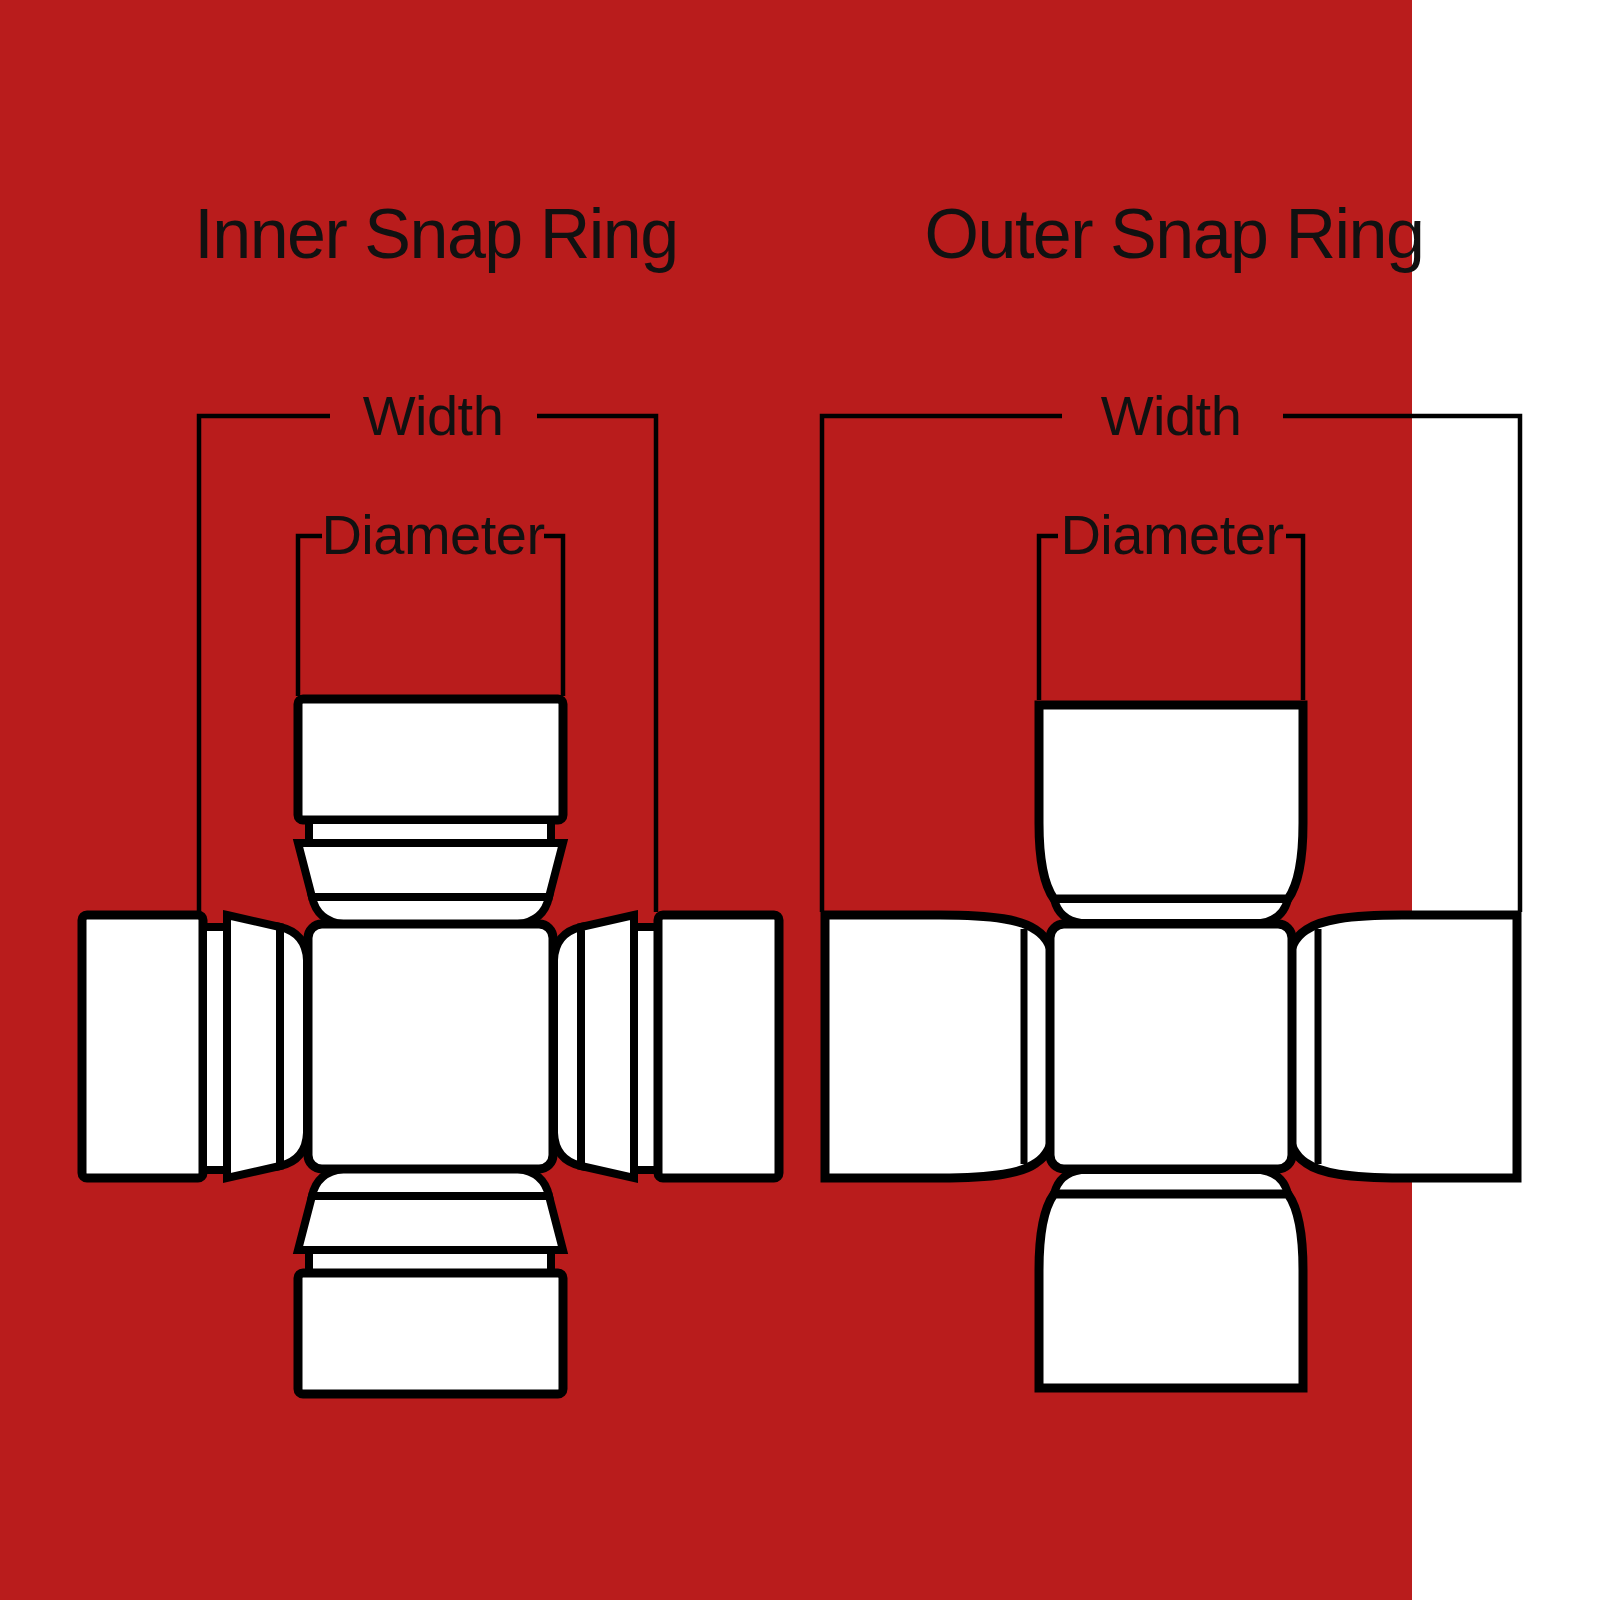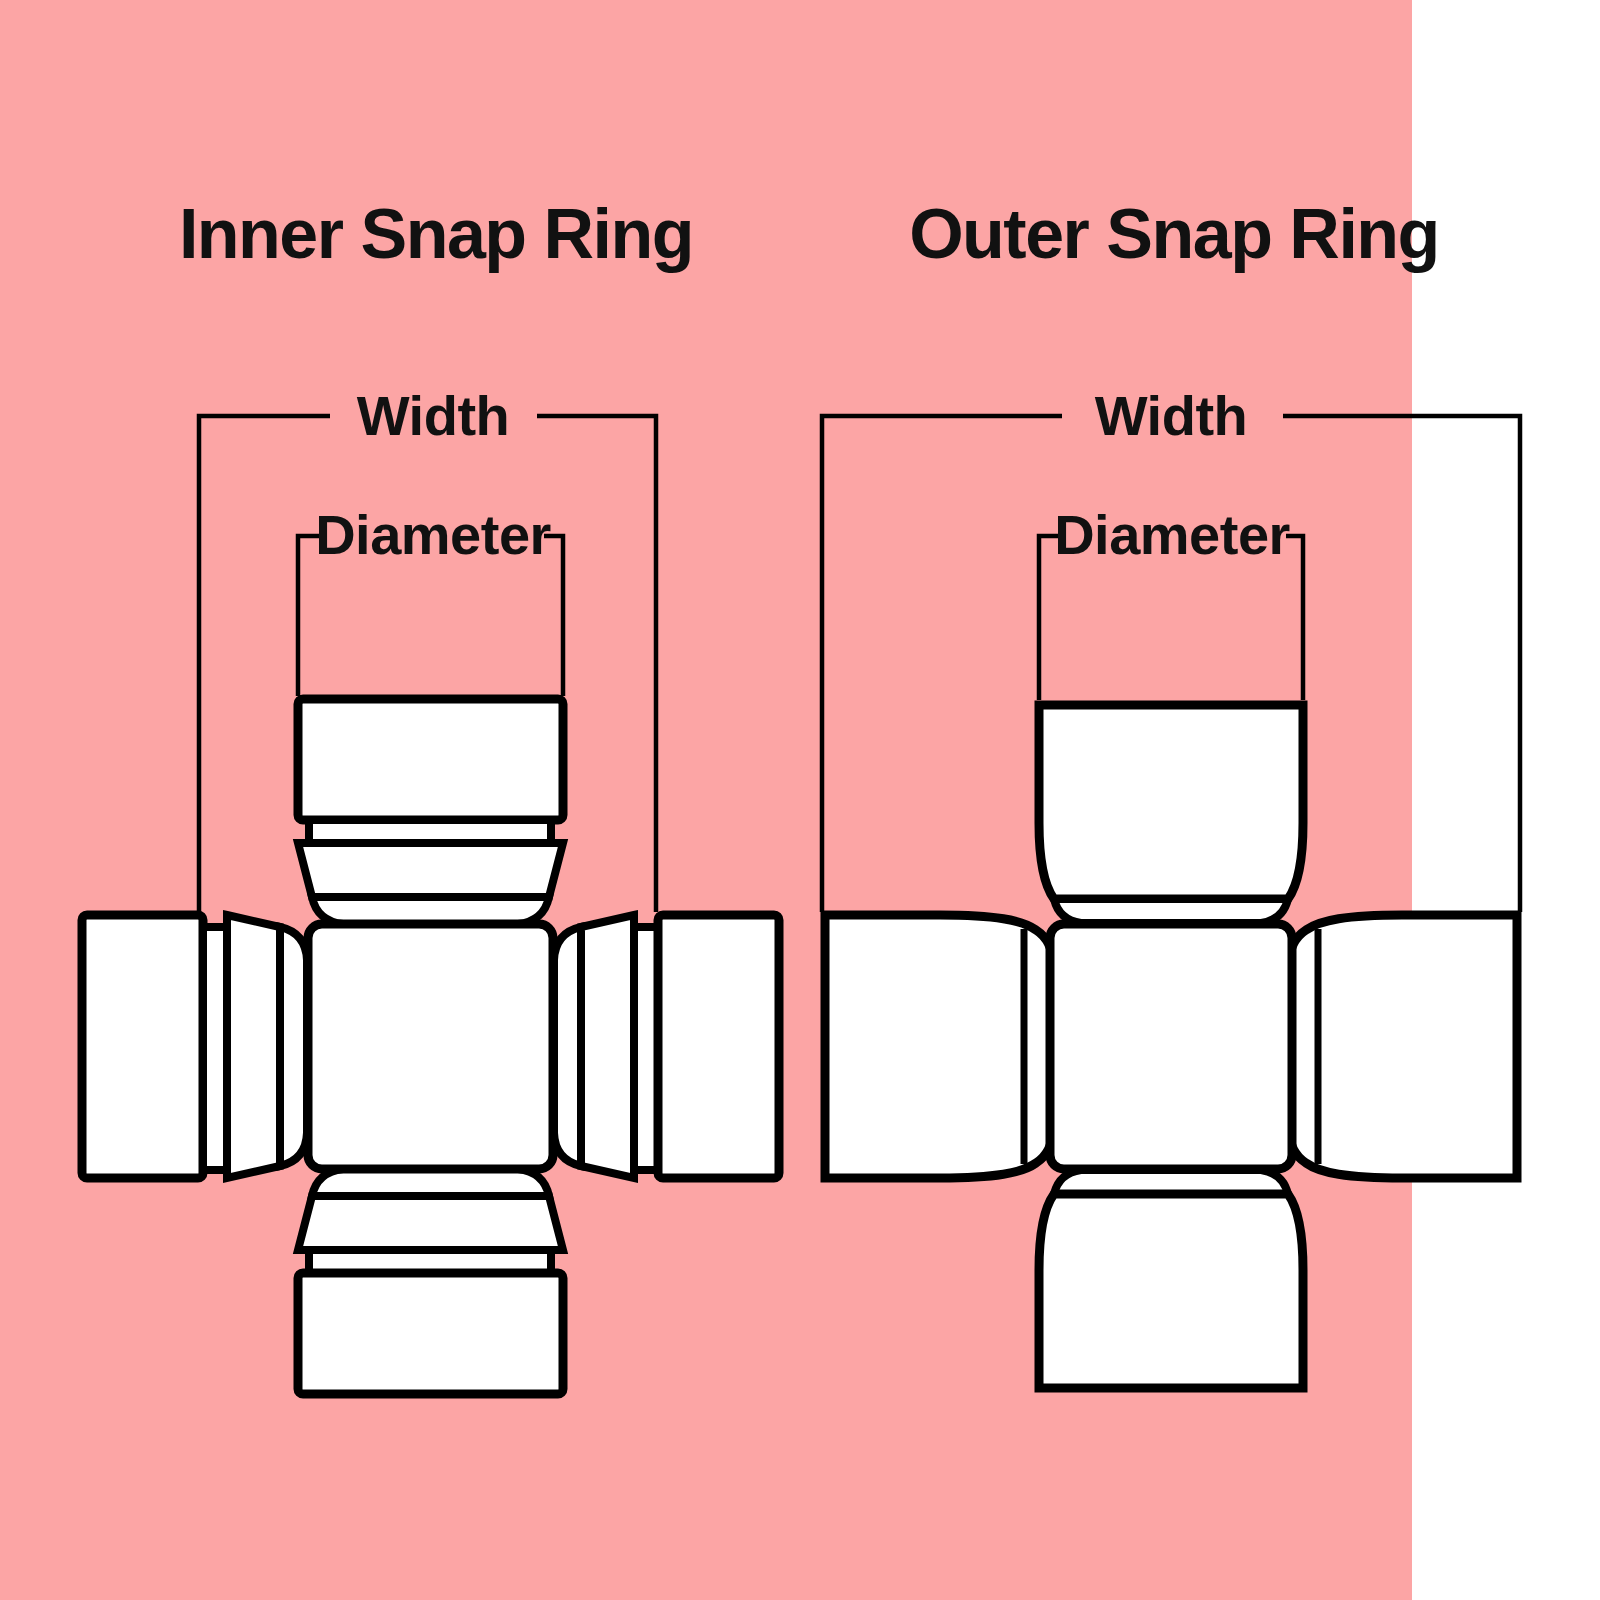--- a/index.html
+++ b/index.html
@@ -4,23 +4,22 @@
 <style>
   html, body {
     margin: 0;
     padding: 0;
     background: #ffffff;
   }
   .canvas-wrap {
     position: relative;
     width: 1412px;
     height: 1600px;
-    background: #fca5a5;
+    background: #b91c1c;
     font-family: "Liberation Sans", sans-serif;
-    font-weight: bold;
   }
   svg { display: block; }
   .part {
     fill: #ffffff;
     stroke: #000000;
     stroke-width: 9;
     stroke-linejoin: miter;
   }
   .part-thin {
     fill: #ffffff;

